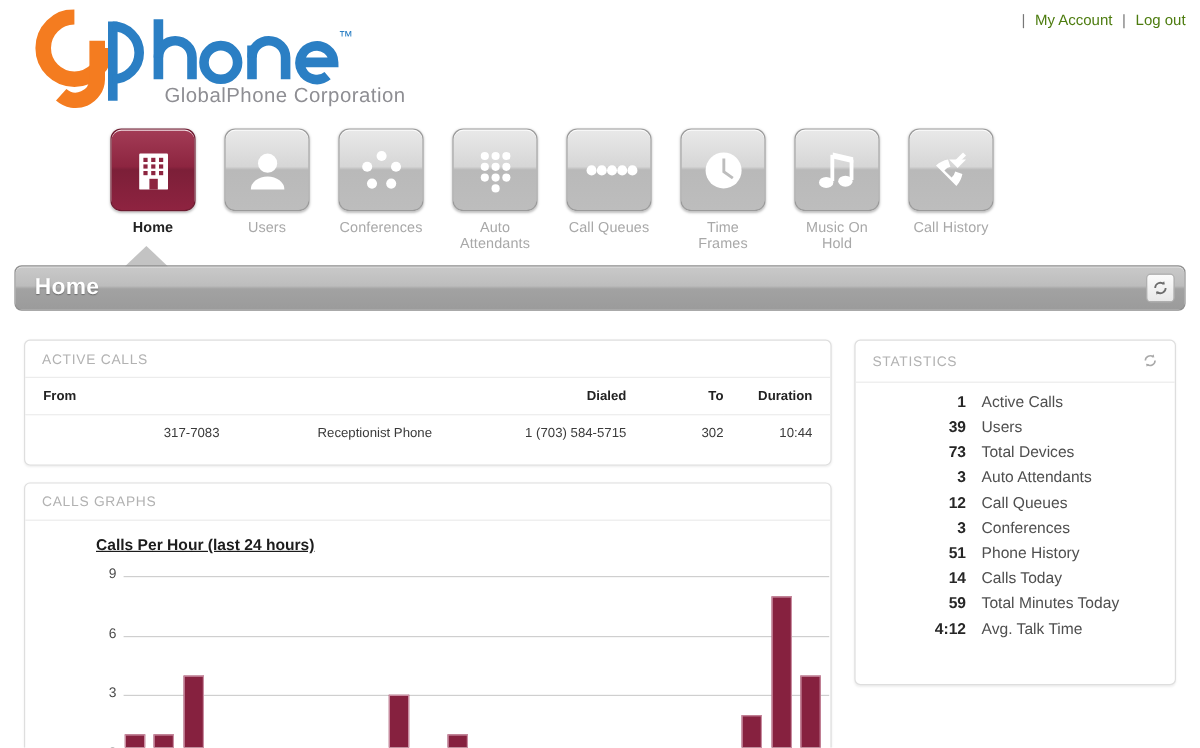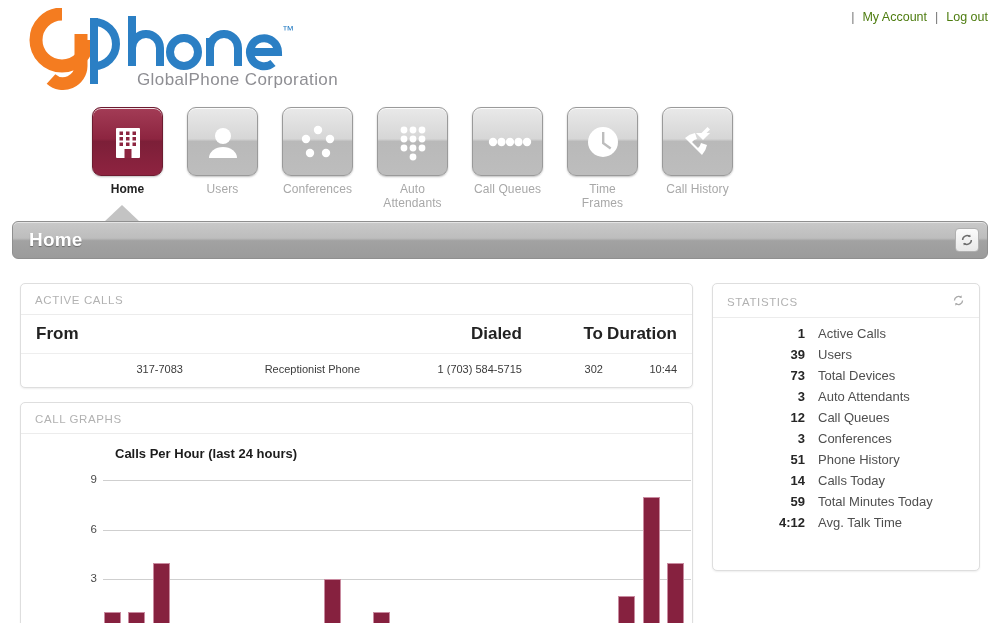--- a/index.html
+++ b/index.html
@@ -92,39 +92,39 @@
   .panel-title {
     font-size: 11.5px; color: #b2b2b2; letter-spacing: .6px;
     padding: 10px 14px 8px 14px; font-weight: 400;
     border-bottom: 1px solid #ececec;
     display:flex; align-items:center; justify-content:space-between;
   }
 
   #active-calls { left: 20px; top: 283px; width: 673px; height: 105px; }
   .calls-table { width: 100%; border-collapse: collapse; }
   .calls-table th {
-    font-size: 17px; color: #222; font-weight: 700; text-align: right;
+    font-size: 11px; color: #222; font-weight: 700; text-align: right;
     padding: 9px 0 9px 0; border-bottom: 1px solid #eeeeee;
   }
   .calls-table th.c-from { text-align: left; padding-left: 15px; }
   .calls-table td {
     font-size: 11px; color: #3b3b3b; text-align: right; padding: 9px 0;
   }
   .col-from  { width: 160px; }
   .col-name  { width: 175px; }
   .col-dialed{ width: 160px; }
   .col-to    { width: 80px;  }
   .col-dur   { width: 88px; padding-right: 15px !important; }
 
   #call-graphs { left: 20px; top: 402px; width: 673px; height: 245px; }
 
   .chart-wrap { position: relative; height: 195px; padding: 0; }
   .chart-title {
-    position: absolute; left: 94px; top: 12px;
-    font-size: 13px; font-weight: 700; color: #1c1c1c;
+    position: absolute; left: 59px; top: 12px;
+    font-size: 13px; font-weight: 700; color: #1c1c1c; text-decoration: underline;
   }
   .plot {
     position: absolute; left: 62px; top: 42px; width: 608px; height: 153px;
   }
   .gridline { position: absolute; left: 20px; right: 0; height: 1px; background: #cfcfcf; }
   .ylabel {
     position: absolute; left: 0; width: 14px; text-align: right;
     font-size: 11.5px; color: #4a4a4a; transform: translateY(-7px);
   }
   .bars { position: absolute; left: 20px; right: 0; bottom: 0; height: 149px; }
@@ -285,20 +285,37 @@
             <circle cx="20" cy="20" r="15"></circle>
             <path d="M19 10 h2.4 v10.4 l7 5 -1.4 2 -8 -5.6z" fill="#bdbdbd"></path>
           </g>
             </svg>
         </span>
       </div>
       <div class="navlabel" style="white-space:pre-line">Time
 Frames</div>
     </div>
 
+    <div class="navitem">
+      <div class="navbtn">
+        <span class="glyph">
+          <svg width="40" height="40" viewBox="0 0 40 40">
+              <g class="ic">
+            <path d="M16 5 L33 9 v5 L16 10 z"></path>
+            <rect x="14" y="7" width="3.2" height="22"></rect>
+            <rect x="30" y="11" width="3.2" height="17"></rect>
+            <ellipse cx="10.5" cy="30" rx="6" ry="4.6"></ellipse>
+            <ellipse cx="26.5" cy="29" rx="6" ry="4.6"></ellipse>
+          </g>
+            </svg>
+        </span>
+      </div>
+      <div class="navlabel" style="white-space:pre-line">Music On
+Hold</div>
+    </div>
 
 
     <div class="navitem">
       <div class="navbtn">
         <span class="glyph">
           <svg width="40" height="40" viewBox="0 0 40 40">
               <g class="ic">
             <path d="M7 16 a20 20 0 0 1 10-5 l2 6 a9 9 0 0 0 -5 3 l6 6 a9 9 0 0 0 3-5 l6 2 a20 20 0 0 1 -5 10 z"></path>
             <path d="M30 6 l0 10 l-10 0 z" transform="rotate(45 25 11)"></path>
             <rect x="25" y="4" width="3.5" height="11" transform="rotate(45 26 10)"></rect>
@@ -343,21 +360,21 @@
           <td class="col-name">Receptionist Phone</td>
           <td class="col-dialed">1 (703) 584-5715</td>
           <td class="col-to">302</td>
           <td class="col-dur">10:44</td>
         </tr>
       </tbody>
     </table>
   </section>
 
   <section class="panel" id="call-graphs">
-    <div class="panel-title">CALL GRAPHS</div>
+    <div class="panel-title">CALLS GRAPHS</div>
     <div class="chart-wrap">
       <div class="chart-title">Calls Per Hour (last 24 hours)</div>
       <div class="plot">
         <div id="grid-layer">
             <div class="gridline" style="top: 103.333px;"></div>
             <div class="gridline" style="top: 53.6667px;"></div>
             <div class="gridline" style="top: 4px;"></div>
           </div>
         <div id="ytick-layer">
             <div class="ylabel" style="top: 153px;">0</div>

